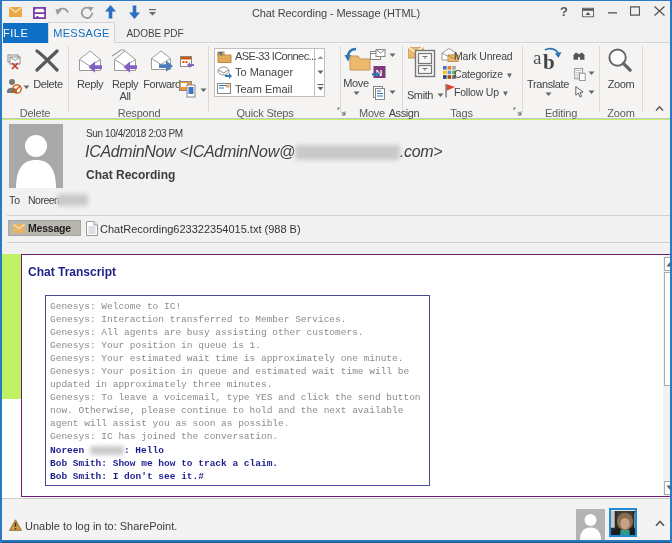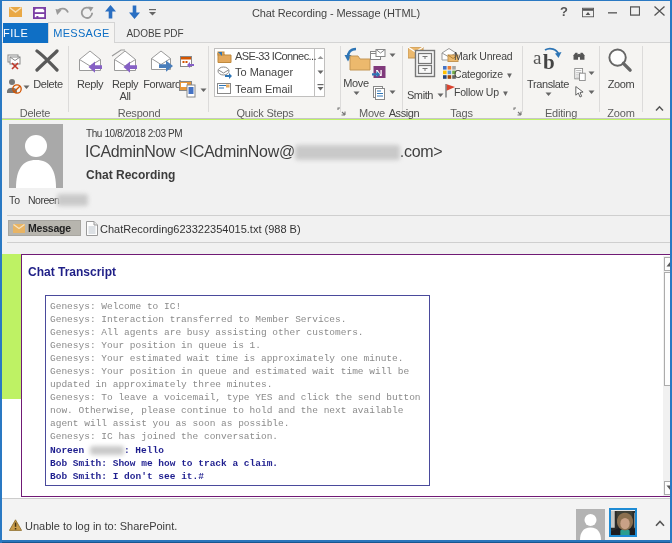--- a/index.html
+++ b/index.html
@@ -24,21 +24,21 @@
 #ribbon { position:absolute; left:1px; top:43px; width:670px; height:76px; background:#f5f4f2; border-bottom:1px solid #c6c6c6; }
 .gsep { position:absolute; top:3px; width:1px; height:66px; background:#dcdbda; }
 .glabel { position:absolute; top:64px; font-size:11px; color:#5d5d5d; text-align:center; letter-spacing:-0.2px; }
 .btnlabel { position:absolute; font-size:11px; color:#444; text-align:center; letter-spacing:-0.4px; }
 .dd { color:#666; font-size:8px; }
 
 
 #header { position:absolute; left:1px; top:120px; width:670px; height:91px; background:#f1f1f1; }
 #avatar { position:absolute; left:8px; top:4px; width:54px; height:64px; background:#a9a9a9; overflow:hidden; }
 #hdrdate { position:absolute; left:85px; top:8px; font-size:10px; letter-spacing:-0.4px; color:#3c3c3c; }
-#hdrfrom { position:absolute; left:84px; top:23px; font-size:16px; letter-spacing:-0.3px; color:#3f3f3f; white-space:nowrap; }
+#hdrfrom { position:absolute; left:84px; top:23px; font-size:16px; letter-spacing:-0.3px; color:#3f3f3f; white-space:nowrap;font-style:italic; }
 #hdrsubj { position:absolute; left:85px; top:48px; font-size:12px; font-weight:bold; color:#3c3c3c; }
 #torow { position:absolute; left:8px; top:74px; font-size:10.5px; color:#3c3c3c; }
 .blur { display:inline-block; background:#c9c9c9; filter:blur(2px); border-radius:3px; vertical-align:middle; }
 
 
 #attach { position:absolute; left:1px; top:211px; width:670px; height:43px; background:#f1f1f1; }
 #attach .sep1 { position:absolute; left:6px; top:4px; right:0; height:1px; background:#cfcfcf; }
 #attach .sep2 { position:absolute; left:6px; top:31px; right:0; height:1px; background:#cfcfcf; }
 #msgbtn { position:absolute; left:7px; top:9px; width:73px; height:16px; background:#b7b5ae; border:1px solid #a8a6a0; font-size:10.5px; font-weight:bold; letter-spacing:-0.2px; color:#222; }
 #attname { position:absolute; left:99px; top:12px; font-size:11px; color:#333; }
@@ -337,21 +337,21 @@
     <div class="glabel" style="left:592px;width:56px;">Zoom</div>
     <svg class="abs" style="left:654px;top:62px;" width="9" height="7" viewBox="0 0 9 7">
         <path d="M1 5.5 L4.5 1.8 L8 5.5" fill="none" stroke="#555" stroke-width="1.5"></path>
       </svg>
   </div>
   <div id="header">
     <div id="avatar"><svg width="54" height="64" viewBox="0 0 54 64">
           <circle cx="27" cy="22" r="11" fill="#fff"></circle>
           <path d="M27 36 C13 36 7 46 7 64 L47 64 C47 46 41 36 27 36 Z" fill="#fff"></path>
         </svg></div>
-    <div id="hdrdate">Thu 10/8/2018 2:03 PM</div>
+    <div id="hdrdate">Sun 10/4/2018 2:03 PM</div>
     <div id="hdrfrom">ICAdminNow &lt;ICAdminNow@<span class="blur" style="width:105px;height:15px;"></span>.com&gt;</div>
     <div id="hdrsubj">Chat Recording</div>
     <div id="torow">
         <span style="position:absolute;left:0px;">To</span>
         <span style="position:absolute;left:19px;letter-spacing:-0.5px;">Noreen</span>
         <span class="blur" style="position:absolute;left:48px;top:0px;width:31px;height:12px;"></span>
       </div>
   </div>
   <div id="attach">
     <div class="sep1"></div>

